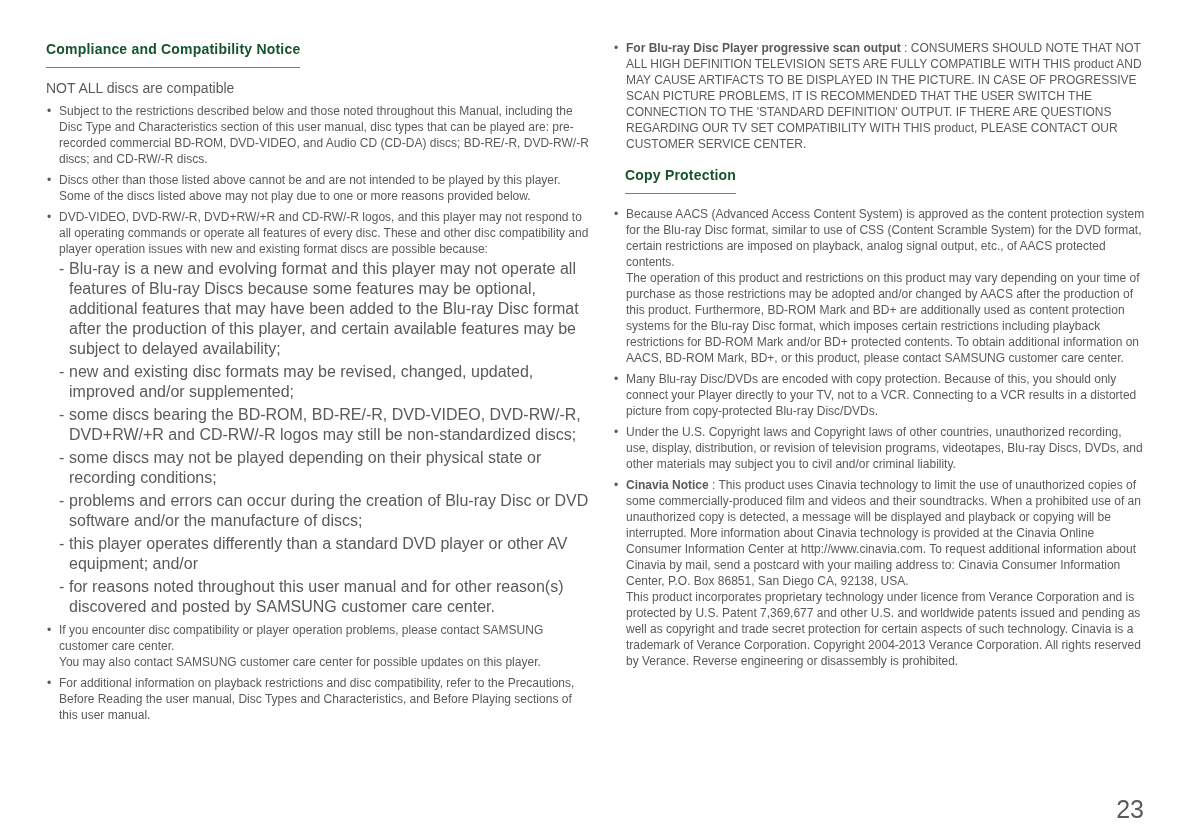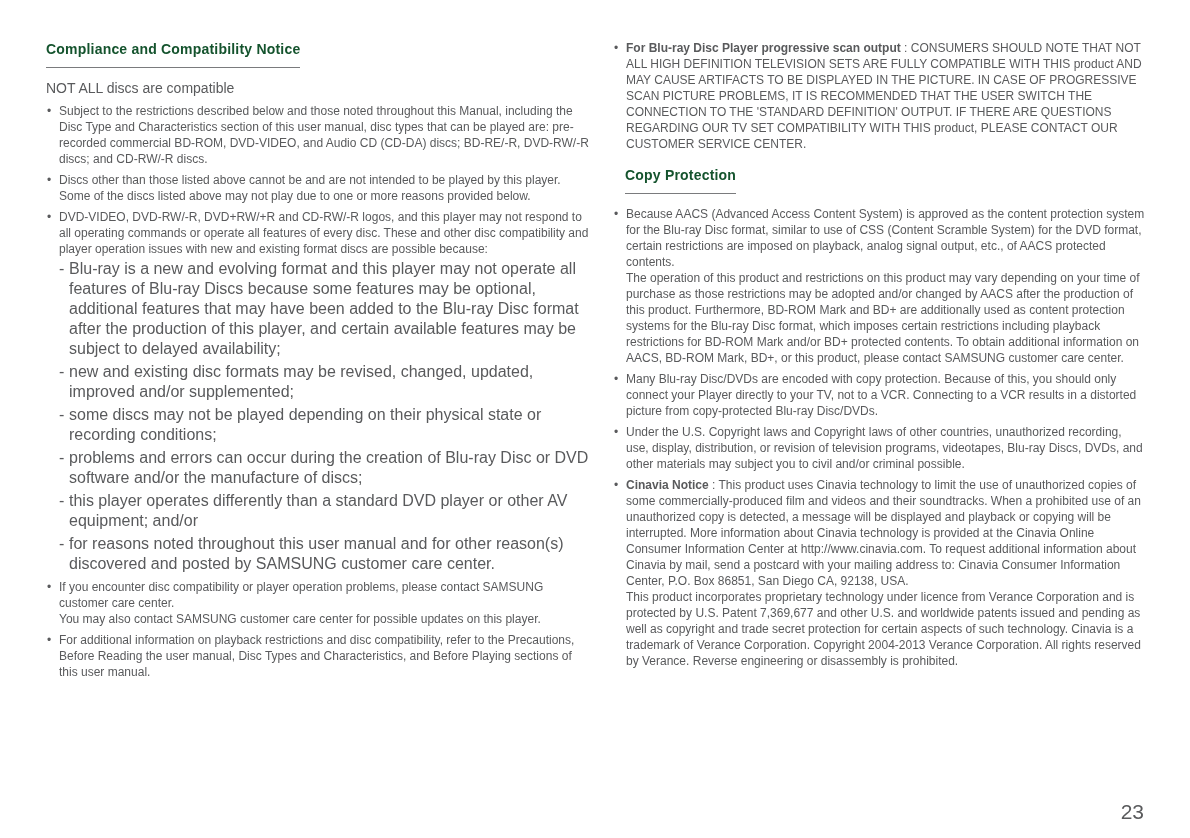--- a/index.html
+++ b/index.html
@@ -63,21 +63,21 @@
     content: "-";
     position: absolute;
     left: 0; top: 0;
   }
 
   .lead { font-weight: bold; }
 
   .page-number {
     position: absolute;
     right: 46px; bottom: 14px;
-    font-size: 21px;
+    font-size: 25px;
     color: #595a5c;
   }
 </style>
 </head>
 <body>
 
 <div class="page">
   <div class="columns">
 
     <div class="col-left">
@@ -89,20 +89,21 @@
           <span>Subject to the restrictions described below and those noted throughout this Manual, including the Disc Type and Characteristics section of this user manual, disc types that can be played are: pre-recorded commercial BD-ROM, DVD-VIDEO, and Audio CD (CD-DA) discs; BD-RE/-R, DVD-RW/-R discs; and CD-RW/-R discs.</span>
         </li>
         <li>
           <span>Discs other than those listed above cannot be and are not intended to be played by this player. Some of the discs listed above may not play due to one or more reasons provided below.</span>
         </li>
         <li>
           <div>DVD-VIDEO, DVD-RW/-R, DVD+RW/+R and CD-RW/-R logos, and this player may not respond to all operating commands or operate all features of every disc. These and other disc compatibility and player operation issues with new and existing format discs are possible because:</div>
           <ul class="dashes">
             <li><span>Blu-ray is a new and evolving format and this player may not operate all features of Blu-ray Discs because some features may be optional, additional features that may have been added to the Blu-ray Disc format after the production of this player, and certain available features may be subject to delayed availability;</span></li>
             <li><span>new and existing disc formats may be revised, changed, updated, improved and/or supplemented;</span></li>
+            <li><span>some discs bearing the BD-ROM, BD-RE/-R, DVD-VIDEO, DVD-RW/-R, DVD+RW/+R and CD-RW/-R logos may still be non-standardized discs;</span></li>
             <li><span>some discs may not be played depending on their physical state or recording conditions;</span></li>
             <li><span>problems and errors can occur during the creation of Blu-ray Disc or DVD software and/or the manufacture of discs;</span></li>
             <li><span>this player operates differently than a standard DVD player or other AV equipment; and/or</span></li>
             <li><span>for reasons noted throughout this user manual and for other reason(s) discovered and posted by SAMSUNG customer care center.</span></li>
           </ul>
         </li>
         <li>
           <div>If you encounter disc compatibility or player operation problems, please contact SAMSUNG customer care center.</div>
           <div>You may also contact SAMSUNG customer care center for possible updates on this player.</div>
         </li>
@@ -123,21 +124,21 @@
 
       <ul class="bullets">
         <li>
           <div>Because AACS (Advanced Access Content System) is approved as the content protection system for the Blu-ray Disc format, similar to use of CSS (Content Scramble System) for the DVD format, certain restrictions are imposed on playback, analog signal output, etc., of AACS protected contents.</div>
           <div>The operation of this product and restrictions on this product may vary depending on your time of purchase as those restrictions may be adopted and/or changed by AACS after the production of this product. Furthermore, BD-ROM Mark and BD+ are additionally used as content protection systems for the Blu-ray Disc format, which imposes certain restrictions including playback restrictions for BD-ROM Mark and/or BD+ protected contents. To obtain additional information on AACS, BD-ROM Mark, BD+, or this product, please contact SAMSUNG customer care center.</div>
         </li>
         <li>
           <span>Many Blu-ray Disc/DVDs are encoded with copy protection. Because of this, you should only connect your Player directly to your TV, not to a VCR. Connecting to a VCR results in a distorted picture from copy-protected Blu-ray Disc/DVDs.</span>
         </li>
         <li>
-          <span>Under the U.S. Copyright laws and Copyright laws of other countries, unauthorized recording, use, display, distribution, or revision of television programs, videotapes, Blu-ray Discs, DVDs, and other materials may subject you to civil and/or criminal possible.</span>
+          <span>Under the U.S. Copyright laws and Copyright laws of other countries, unauthorized recording, use, display, distribution, or revision of television programs, videotapes, Blu-ray Discs, DVDs, and other materials may subject you to civil and/or criminal liability.</span>
         </li>
         <li>
           <span class="lead">Cinavia Notice</span><span> : This product uses Cinavia technology to limit the use of unauthorized copies of some commercially-produced film and videos and their soundtracks. When a prohibited use of an unauthorized copy is detected, a message will be displayed and playback or copying will be interrupted. More information about Cinavia technology is provided at the Cinavia Online Consumer Information Center at http://www.cinavia.com. To request additional information about Cinavia by mail, send a postcard with your mailing address to: Cinavia Consumer Information Center, P.O. Box 86851, San Diego CA, 92138, USA.</span>
           <div>This product incorporates proprietary technology under licence from Verance Corporation and is protected by U.S. Patent 7,369,677 and other U.S. and worldwide patents issued and pending as well as copyright and trade secret protection for certain aspects of such technology. Cinavia is a trademark of Verance Corporation. Copyright 2004-2013 Verance Corporation. All rights reserved by Verance. Reverse engineering or disassembly is prohibited.</div>
         </li>
       </ul>
     </div>
 
   </div>
 

